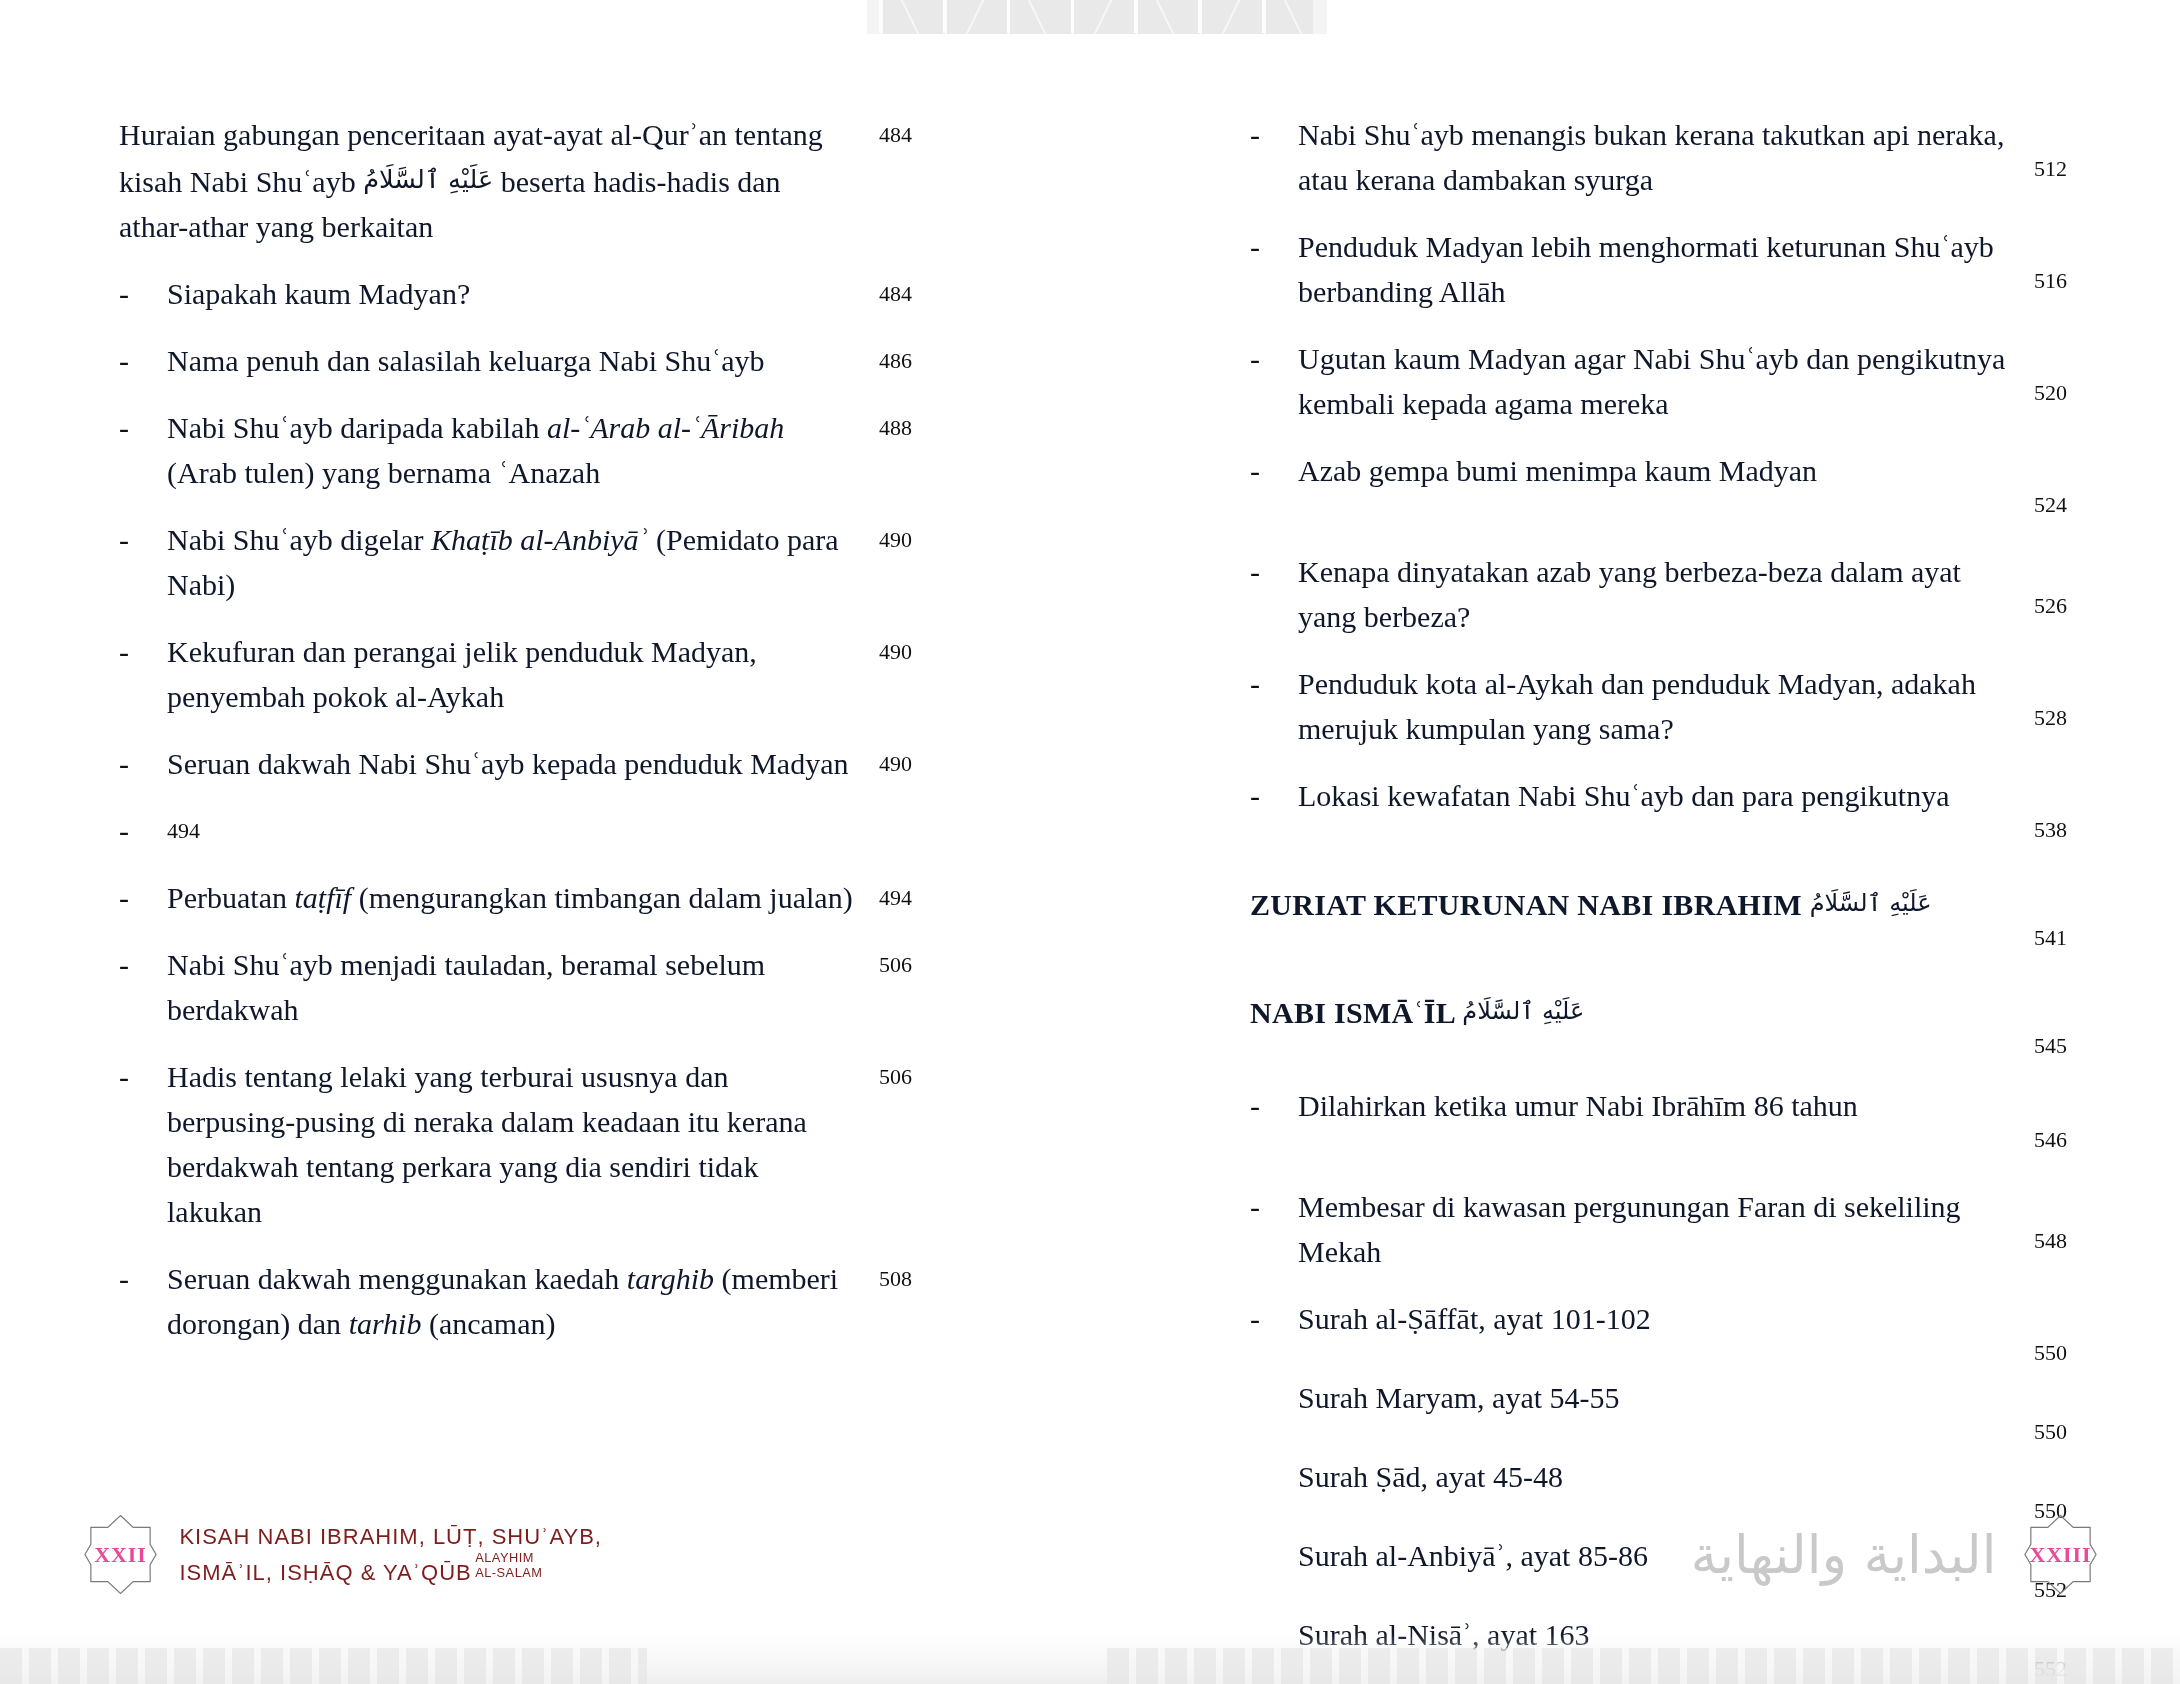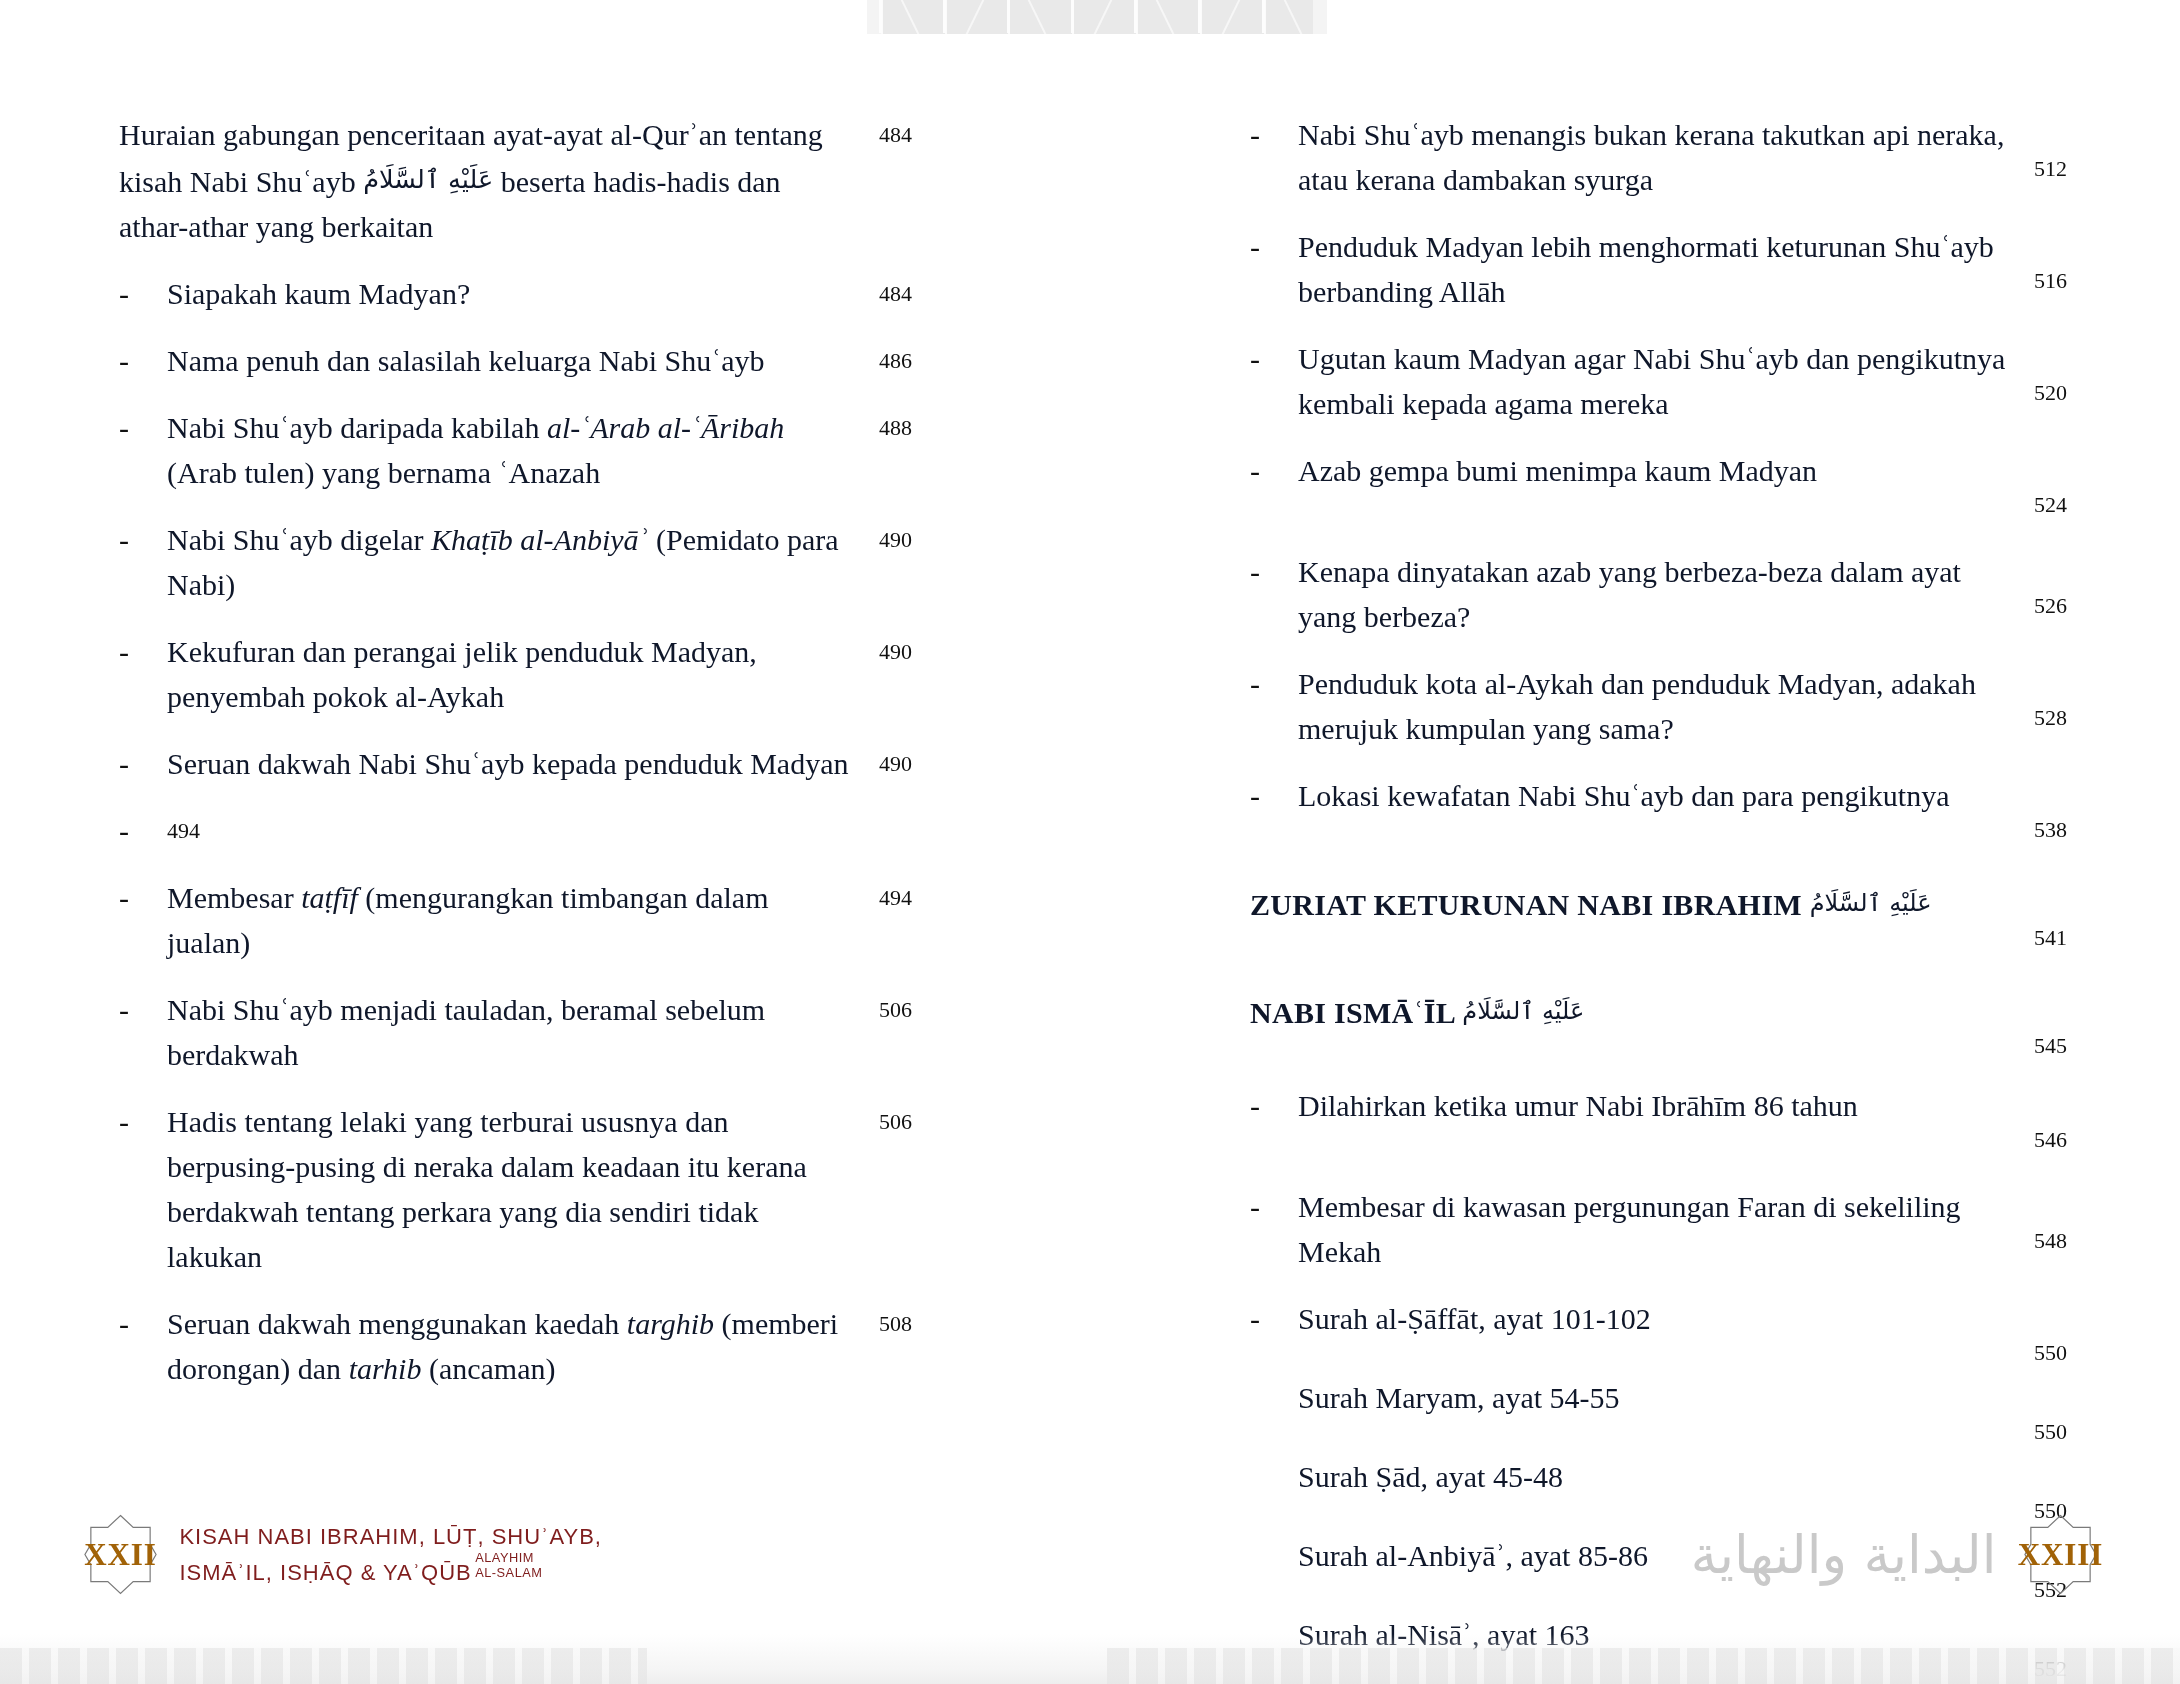--- a/index.html
+++ b/index.html
@@ -172,24 +172,24 @@
     width: 77px;
     height: 83px;
     flex: 0 0 auto;
     display: flex;
     align-items: center;
     justify-content: center;
   }
   .medallion svg { position: absolute; top: 0; left: 0; }
   .medallion .folio {
     position: relative;
-    font-size: 31px;
+    font-size: 22px;
     font-weight: bold;
     letter-spacing: 0.9px;
-    color: #a16207;
+    color: #ec4899;
   }
 
   .running-head {
     margin-left: 20.4px;
     color: #7f1d1d;
     font-family: "Liberation Sans", sans-serif;
     font-size: 22px;
     line-height: 29px;
     letter-spacing: 1px;
   }
@@ -283,21 +283,21 @@
           <div class="dash">-</div>
           <div class="toc-text"><span>Seruan dakwah Nabi Shuʿayb kepada penduduk Madyan</span></div>
           <div class="toc-page">490</div>
         </div>
         <div class="toc-row">
           <div class="dash">-</div>
           <div class="toc-page">494</div>
         </div>
         <div class="toc-row">
           <div class="dash">-</div>
-          <div class="toc-text"><span>Membesar </span><i class="ital">taṭfīf</i><span> (mengurangkan timbangan dalam jualan)</span></div>
+          <div class="toc-text"><span>Perbuatan </span><i class="ital">taṭfīf</i><span> (mengurangkan timbangan dalam jualan)</span></div>
           <div class="toc-page">494</div>
         </div>
         <div class="toc-row">
           <div class="dash">-</div>
           <div class="toc-text"><span>Nabi Shuʿayb menjadi tauladan, beramal sebelum berdakwah</span></div>
           <div class="toc-page">506</div>
         </div>
         <div class="toc-row">
           <div class="dash">-</div>
           <div class="toc-text"><span>Hadis tentang lelaki yang terburai ususnya dan berpusing-pusing di neraka dalam keadaan itu kerana berdakwah tentang perkara yang dia sendiri tidak lakukan</span></div>

